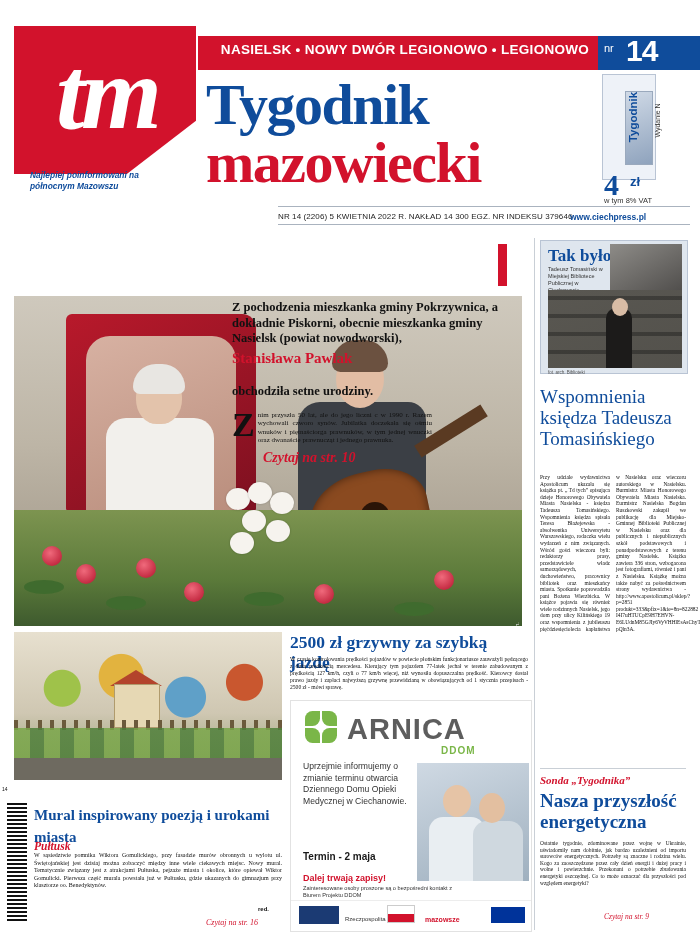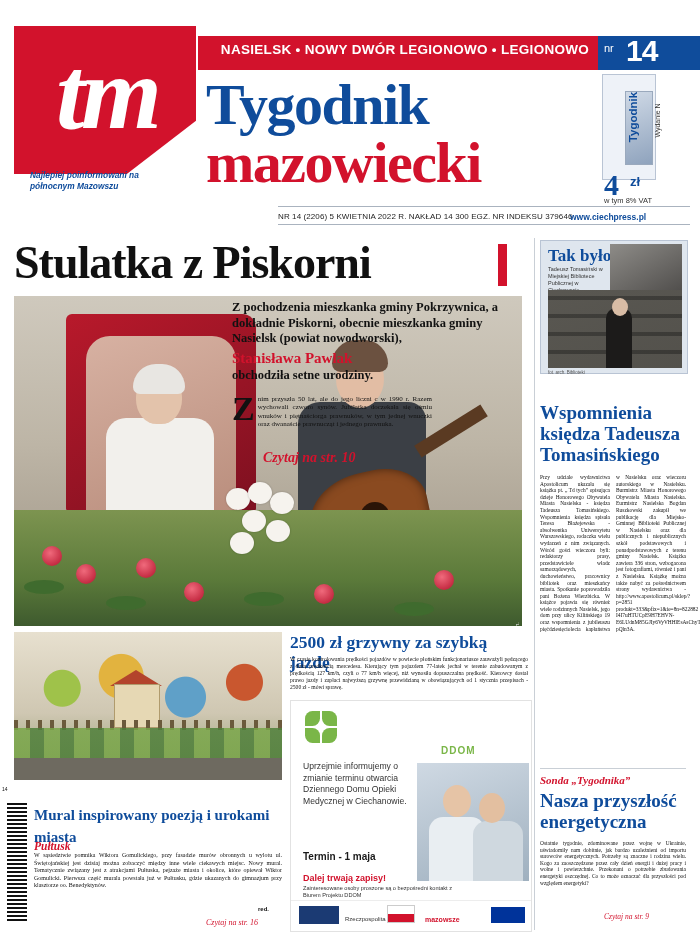--- a/index.html
+++ b/index.html
@@ -333,20 +333,21 @@
     color: #d2122c;
     line-height: 19px;
     margin-top: 2px;
   }
   .lead-after {
     font-family: "Liberation Serif", serif;
     font-size: 12.5px;
     color: #111;
     font-weight: bold;
     line-height: 15px;
+    margin-top: 16px;
   }
   .lead-body {
     margin-top: 12px;
     width: 200px;
     font-family: "Liberation Serif", serif;
     font-size: 7px;
     line-height: 8.6px;
     color: #111;
     text-align: justify;
   }
@@ -428,25 +429,25 @@
   }
   .tb-caption {
     position: absolute;
     left: 548px; top: 370px;
     font-size: 4.5px;
     color: #555;
   }
 
   .rc-head1 {
     position: absolute;
-    left: 540px; top: 402px;
+    left: 540px; top: 386px;
     width: 148px;
     font-family: "Liberation Serif", serif;
     font-size: 19px;
-    font-weight: bold;
+    font-weight: normal;
     color: #0f4c9b;
     line-height: 21px;
   }
   .rc-text1 {
     position: absolute;
     left: 540px; top: 474px;
     width: 146px;
     font-family: "Liberation Serif", serif;
     font-size: 5.4px;
     line-height: 6.6px;
@@ -740,21 +741,20 @@
     <div class="price-4">4</div>
     <div class="price-zl">zł</div>
     <div class="price-vat">w tym 8% VAT</div>
 
     <div class="mast-rule"></div>
     <div class="mast-info-line">NR 14 (2206)   5 KWIETNIA 2022 R.   NAKŁAD 14 300 EGZ.   NR INDEKSU 379646</div>
     <div class="mast-www">www.ciechpress.pl</div>
     <div class="mast-rule2"></div>
   </div>
 
-  <div class="headline">Stulatka z Piskorni</div>
   <div class="headline-bar"></div>
 
   <div class="main-photo">
     <div class="mp-wall"></div>
     <div class="mp-redcloth"></div>
     <div class="mp-chairback"></div>
     <div class="mp-person-body"></div>
     <div class="mp-person-head"></div>
     <div class="mp-person-hair"></div>
     <div class="mp-man-body"></div>
@@ -829,30 +829,31 @@
     <div class="mural-ground"></div>
   </div>
 
   <div class="ad-box">
     <div class="ad-leaf">
       <span style="left:0;top:0"></span>
       <span style="left:17px;top:0;border-radius:0 50% 0 50%"></span>
       <span style="left:0;top:17px;border-radius:0 50% 0 50%"></span>
       <span style="left:17px;top:17px"></span>
     </div>
+    <div class="ad-title">ARNICA</div>
     <div class="ad-sub">DDOM</div>
     <div class="ad-body">Uprzejmie informujemy o zmianie terminu otwarcia Dziennego Domu Opieki Medycznej w Ciechanowie.</div>
     <div class="ad-photo">
       <div class="b1"></div>
       <div class="b2"></div>
       <div class="h1"></div>
       <div class="h2"></div>
     </div>
     <div class="ad-term-hl"></div>
-    <div class="ad-term">Termin - 1 maja</div>
+    <div class="ad-term">Termin - 2 maja</div>
     <div class="ad-enroll">Dalej trwają zapisy!</div>
     <div class="ad-small">Zainteresowane osoby proszone są o bezpośredni kontakt z Biurem Projektu DDOM</div>
     <div class="ad-phone-icon">✆</div>
     <div class="ad-phone">787 715 623</div>
     <div class="ad-footer">
       <div class="ad-logo-fe"></div>
       <div class="ad-logo-rp">Rzeczpospolita Polska</div>
       <div class="ad-flag"></div>
       <div class="ad-logo-mazowsze">mazowsze</div>
       <div class="ad-logo-eu"></div>

